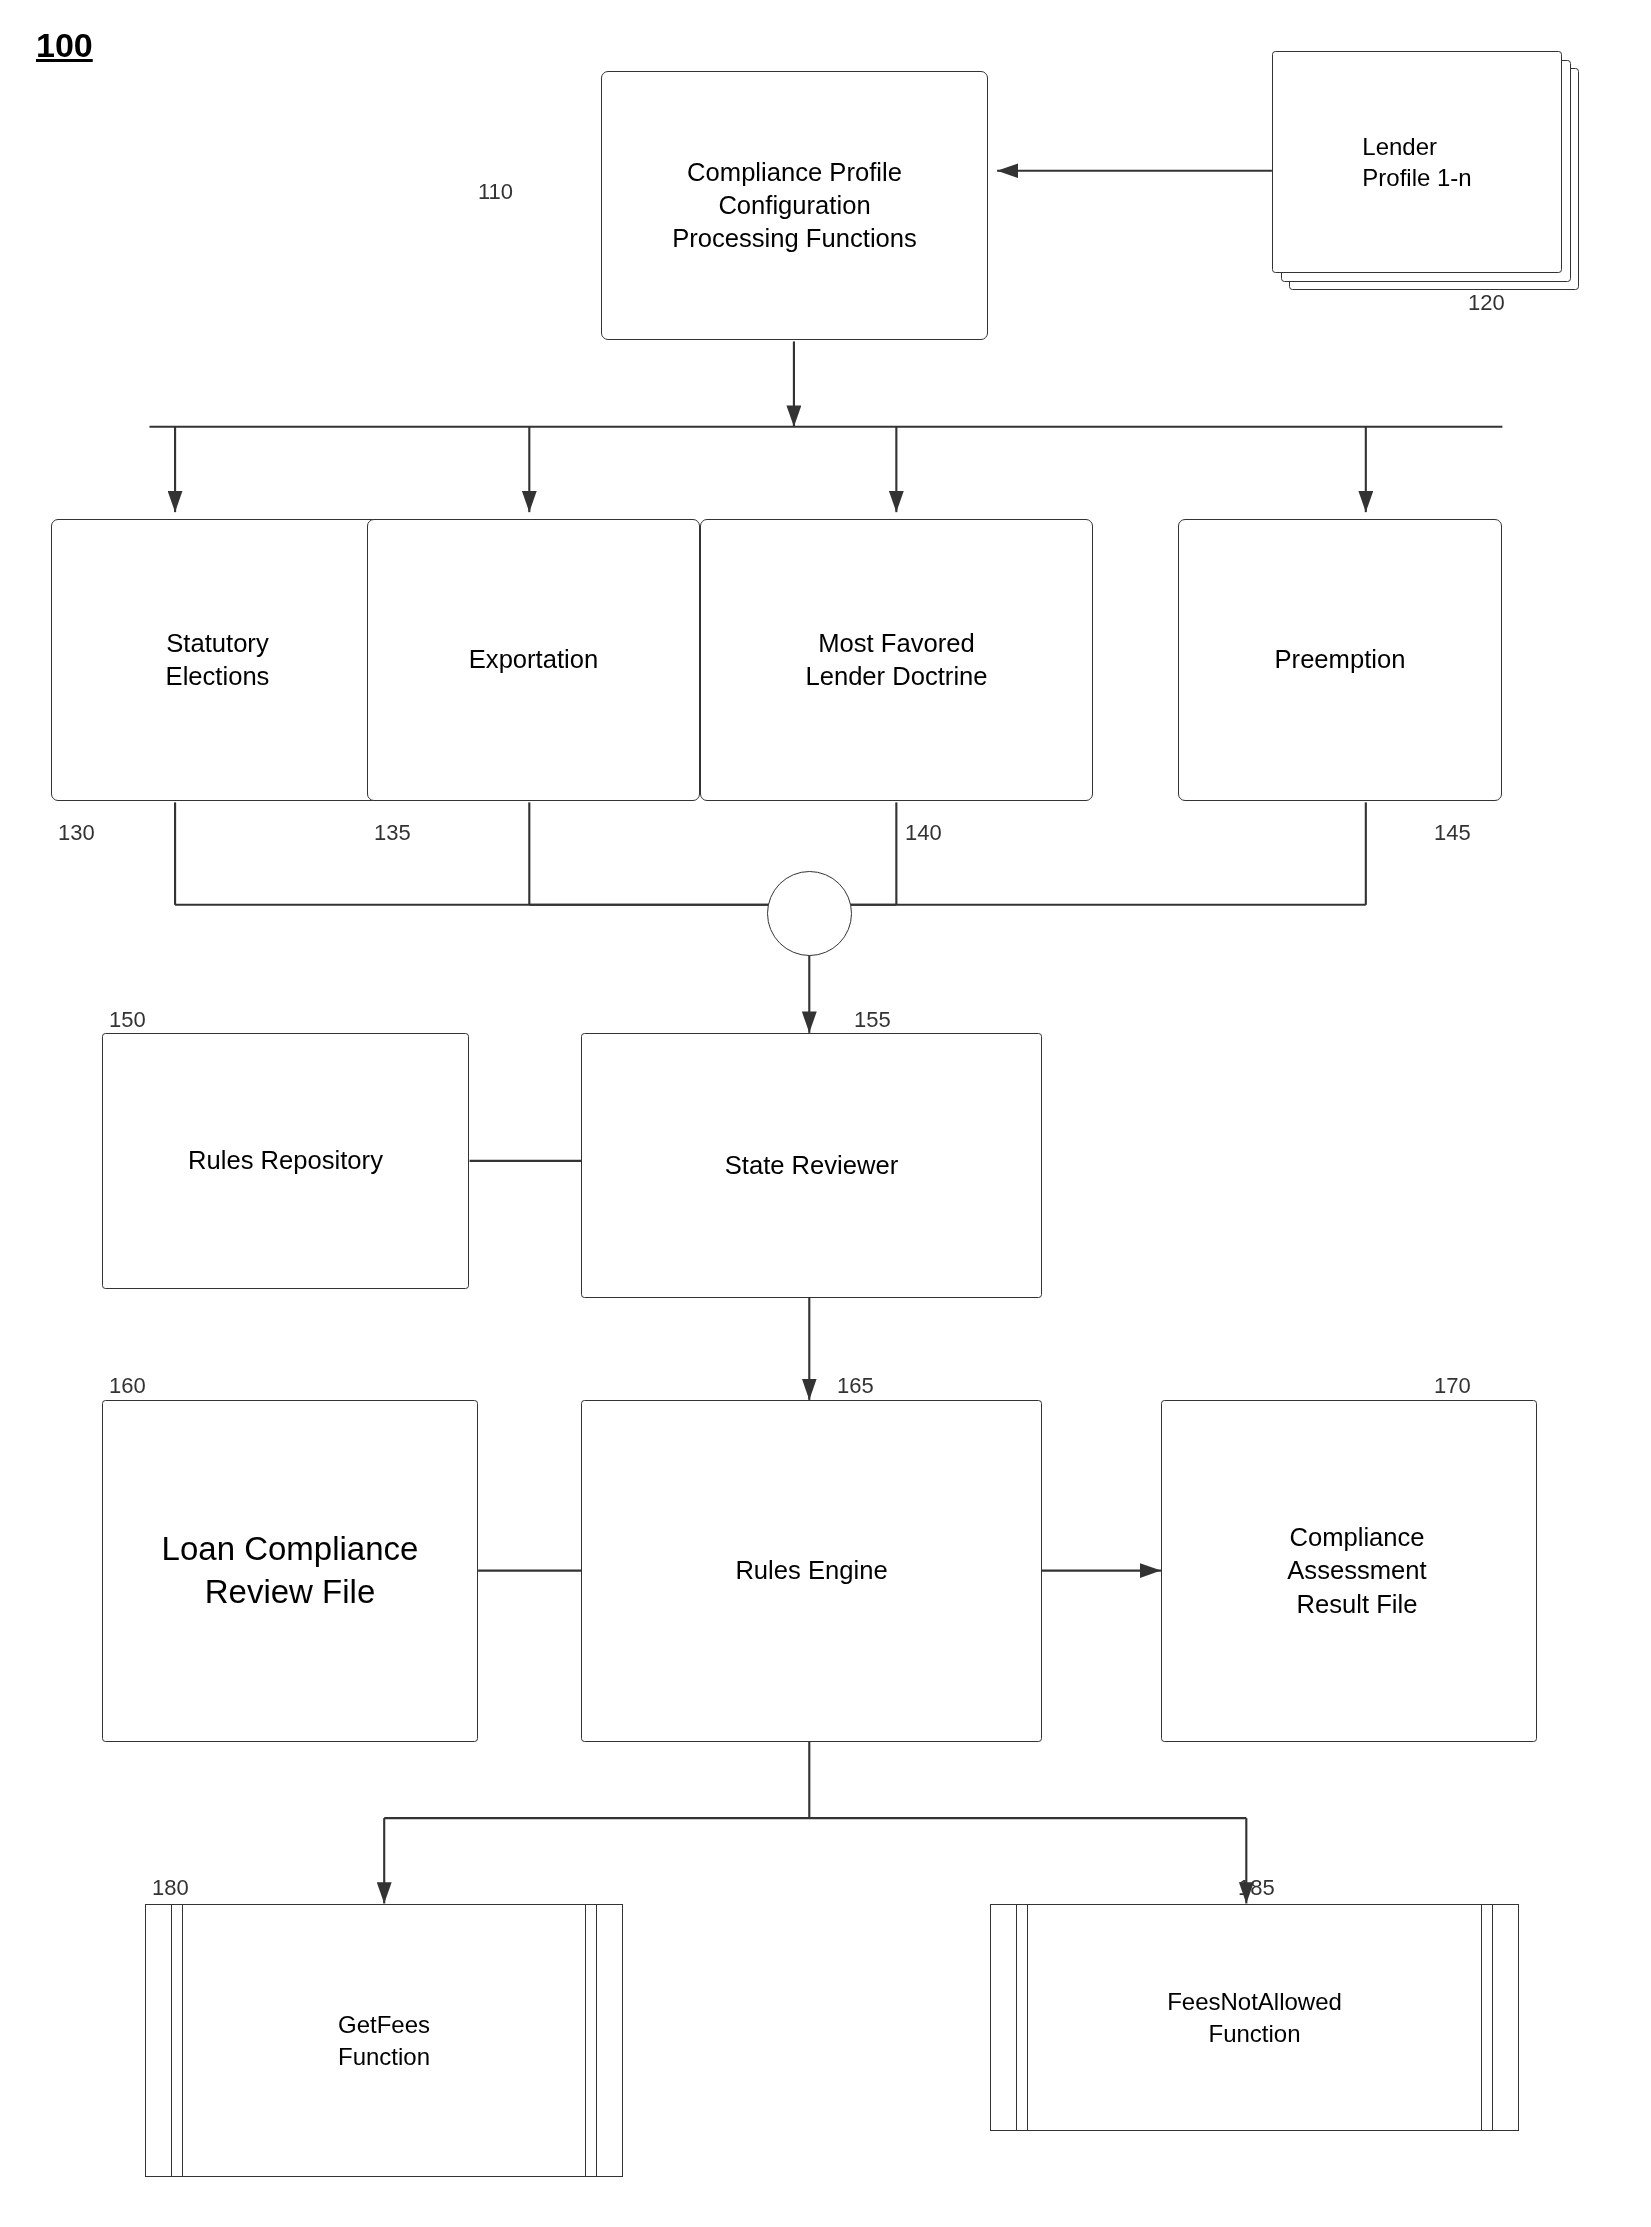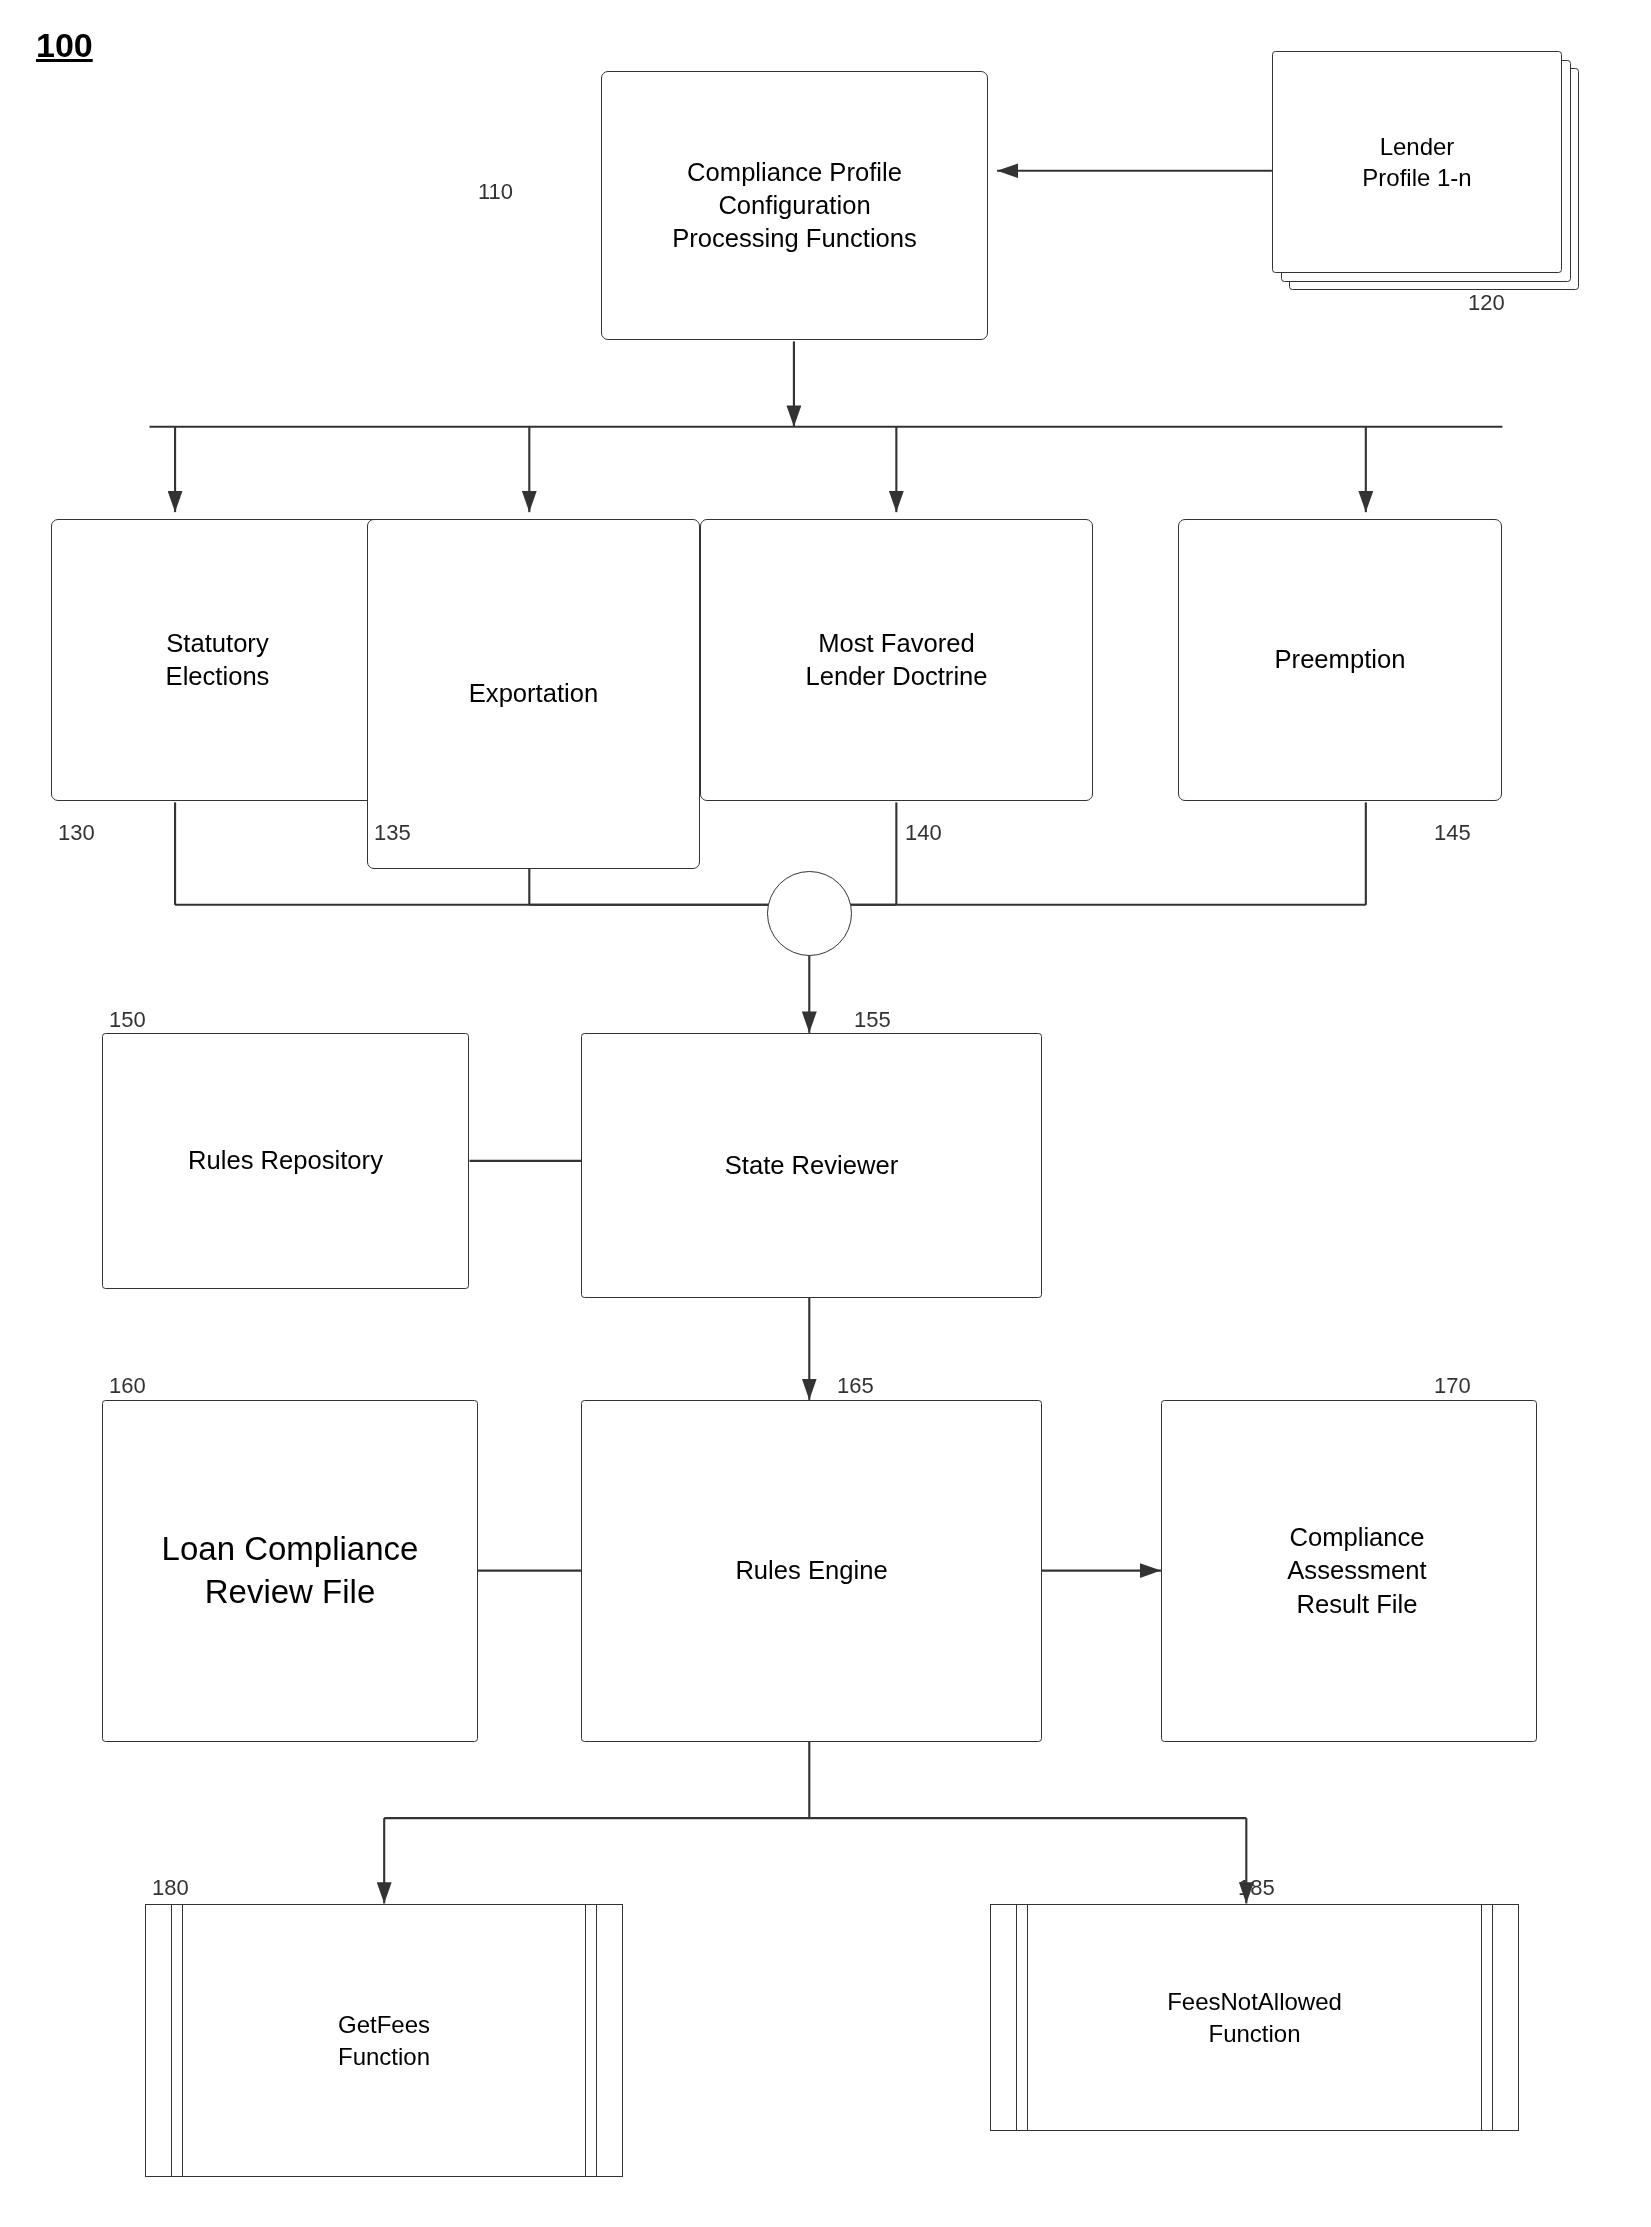--- a/index.html
+++ b/index.html
@@ -47,21 +47,21 @@
       position: absolute;
       border: 1.7px solid #333;
       background: #fff;
       border-radius: 3.4px;
     }
     .box-stacked .stack-label {
       position: absolute;
       display: flex;
       align-items: center;
       justify-content: center;
-      text-align: center;
+      text-align: left;
       font-size: 24px;
       line-height: 1.3;
       z-index: 10;
     }
     .label {
       position: absolute;
       font-size: 22px;
       color: #333;
     }
     .circle-node {
@@ -192,21 +192,21 @@
     </div>
   </div>
 
   <div class="label" style="left:1468px; top:290px;">120</div>
 
   <div class="box" style="left:51px; top:519px; width:333px; height:282px; font-size:25.6px;">
     <span>Statutory<br>Elections</span>
   </div>
   <div class="label" style="left:58px; top:820px;">130</div>
 
-  <div class="box" style="left:367px; top:519px; width:333px; height:350px; font-size:25.6px;">
+  <div class="box" style="left:367px; top:519px; width:333px; height:282px; font-size:25.6px;">
     <span>Exportation</span>
   </div>
   <div class="label" style="left:374px; top:820px;">135</div>
 
   <div class="box" style="left:700px; top:519px; width:393px; height:282px; font-size:25.6px;">
     <span>Most Favored<br>Lender Doctrine</span>
   </div>
   <div class="label" style="left:905px; top:820px;">140</div>
 
   <div class="box" style="left:1178px; top:519px; width:324px; height:282px; font-size:25.6px;">

